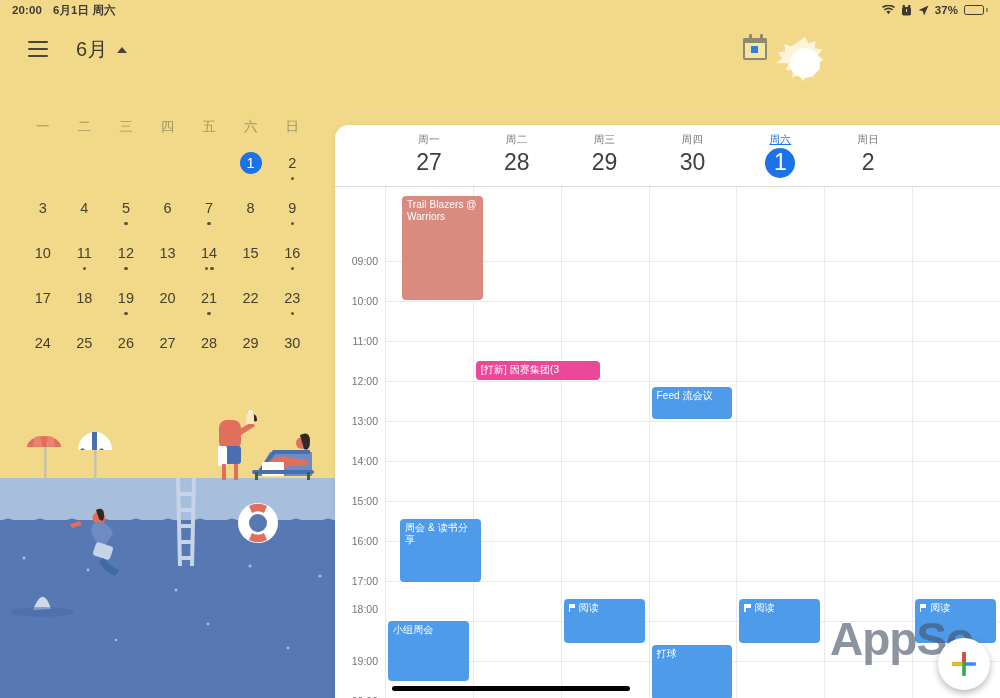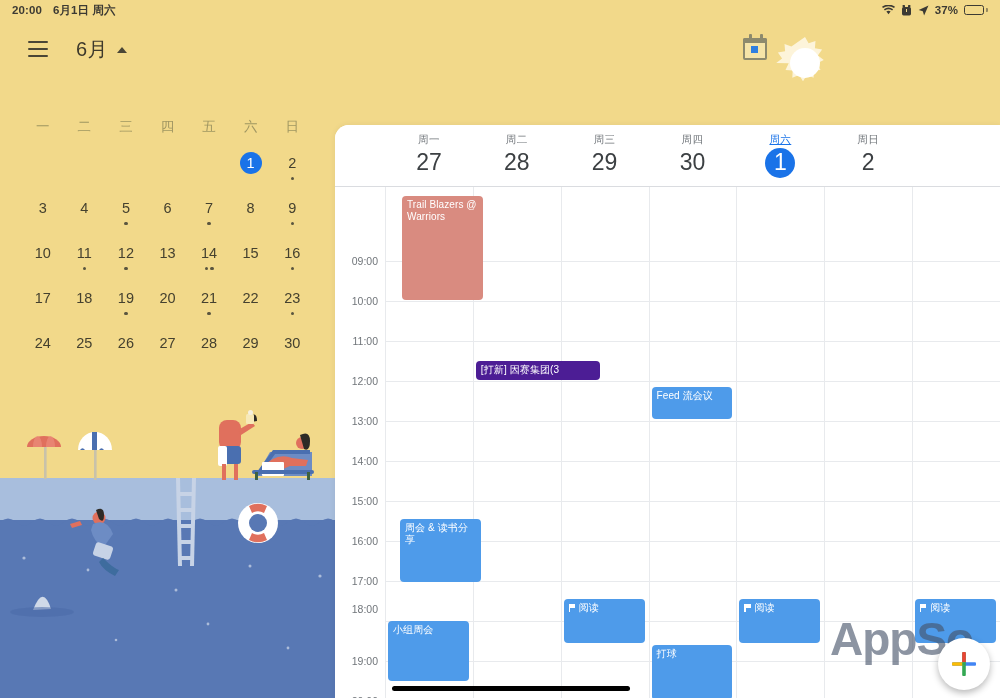--- a/index.html
+++ b/index.html
@@ -143,21 +143,21 @@
     position: absolute; left: 0; right: 0; height: 1px; background: #e8eaed;
   }
 
   .event {
     position: absolute; border-radius: 4px; color: #fff;
     padding: 3px 4px 0 5px; font-size: 10px; line-height: 11.5px;
     overflow: hidden; cursor: pointer; z-index: 3; letter-spacing: .1px;
   }
   .event .ev-title { display: block; font-weight: 500; }
   .event.blue { background: #4e9bea; }
-  .event.blue-dark { background: #4c1d95; }
+  .event.blue-dark { background: #ec4899; }
   .event.red { background: #d98b80; }
   .flag-ico {
     display: inline-block; width: 7px; height: 8px; position: relative;
     margin-right: 3px; vertical-align: -1px;
   }
   .flag-ico::before {
     content: ""; position: absolute; left: 0; top: 0; width: 1.2px;
     height: 8px; background: #fff;
   }
   .flag-ico::after {

